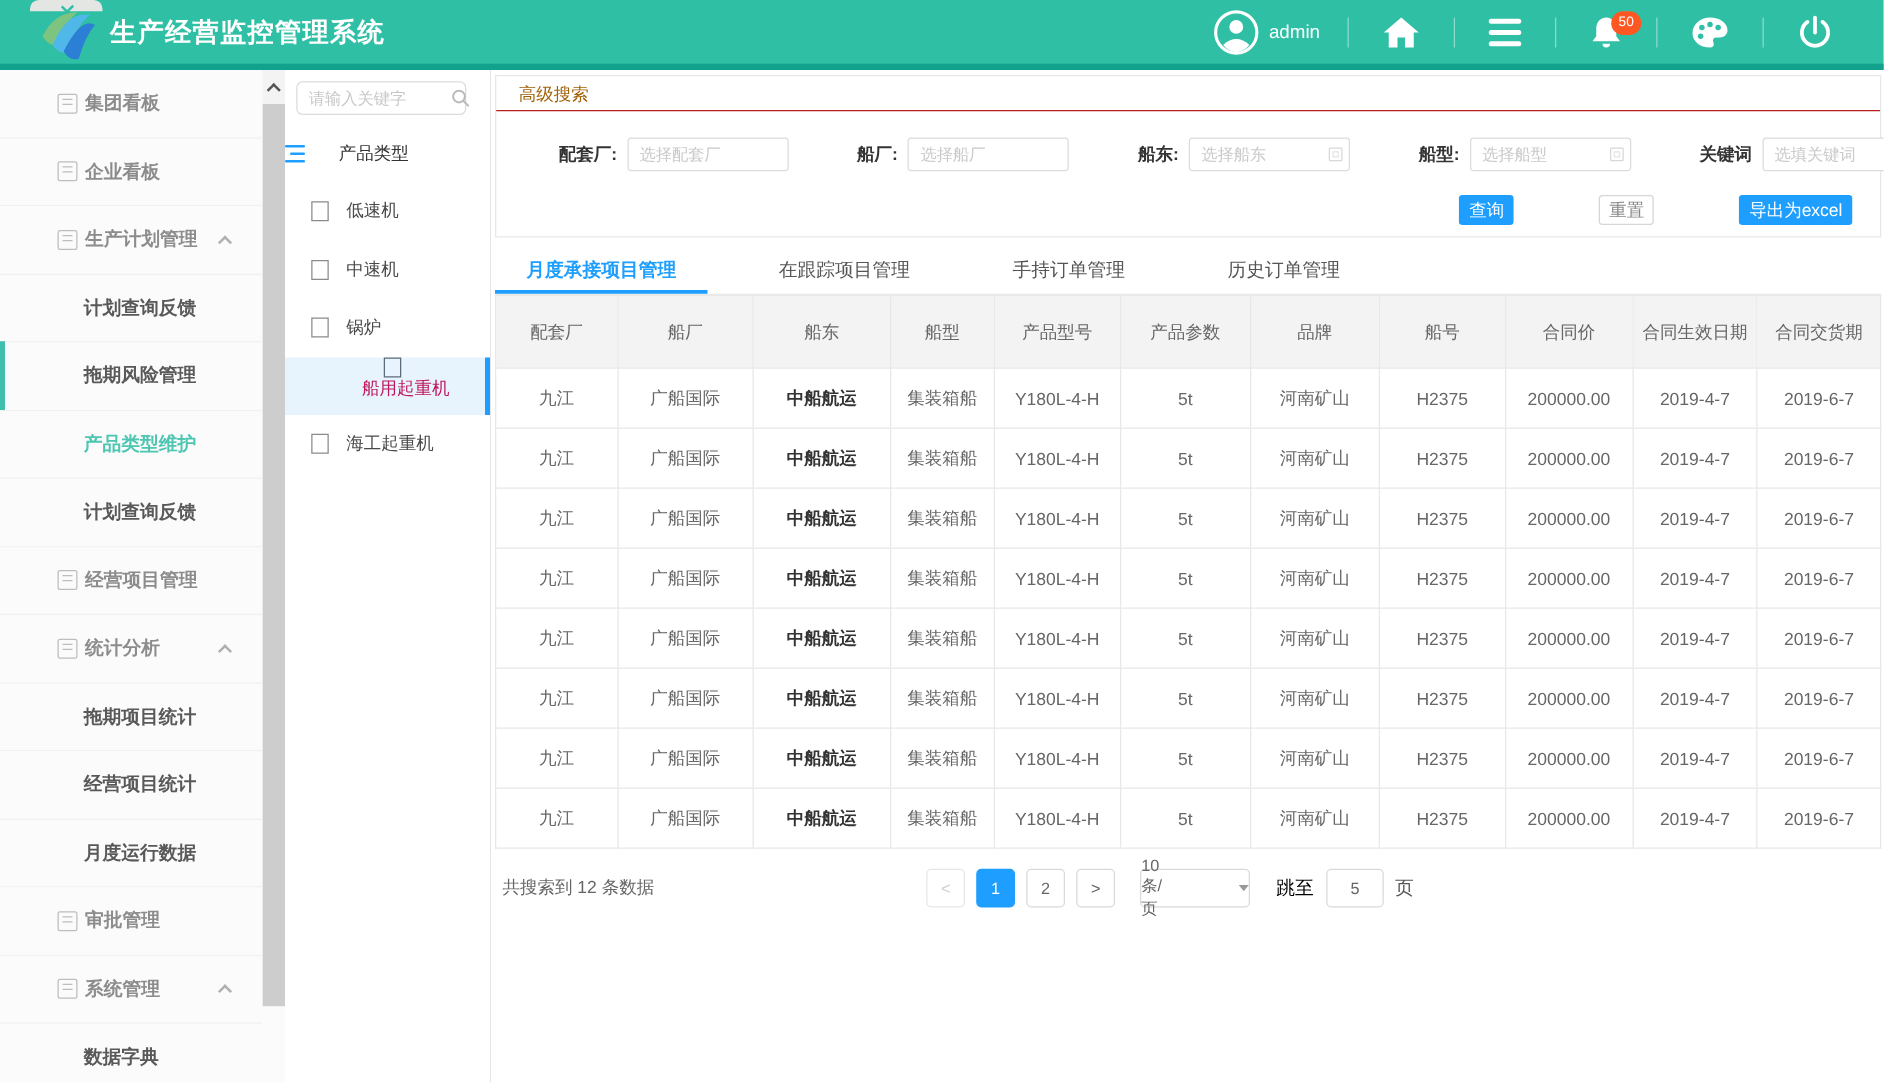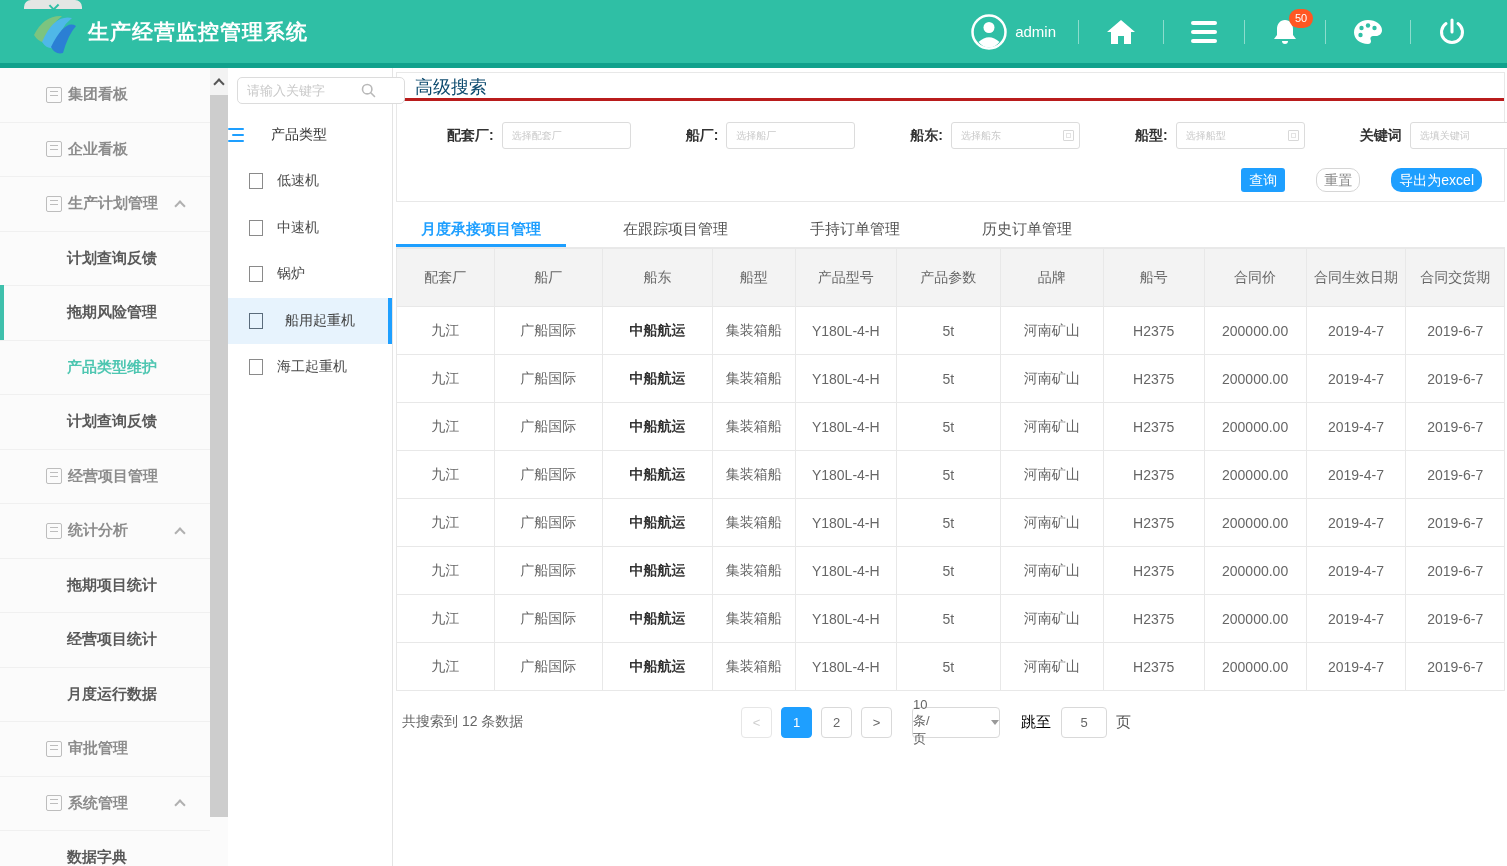--- a/index.html
+++ b/index.html
@@ -2,21 +2,21 @@
 <html><head>
 <meta charset="utf-8">
 <style>
   * { margin:0; padding:0; box-sizing:border-box; }
   html,body { width:1507px; height:866px; overflow:hidden; }
   body { font-family:"Liberation Sans","DejaVu Sans",sans-serif; font-size:14px; color:#666; background:#fff; }
 
   .app { width:1507px; height:866px; display:flex; flex-direction:column; position:relative; }
 
   
-  .topbar { height:68px; background:#2FBFA5; border-bottom:5px solid #11A18C; display:flex; align-items:center; position:relative; flex-shrink:0;justify-content:flex-end; }
+  .topbar { height:56px; background:#2FBFA5; border-bottom:5px solid #11A18C; display:flex; align-items:center; position:relative; flex-shrink:0;justify-content:flex-end; }
   .tab-artifact { position:absolute; left:24px; top:0; width:58px; height:9px; background:#E4E6E4; border-radius:7px 7px 0 0; }
   .tab-artifact::after { content:""; position:absolute; left:26px; top:2px; width:6px; height:5px; border-left:2px solid #2FBFA5; border-bottom:2px solid #2FBFA5; transform:rotate(-45deg); }
   .logo { margin-left:28px; width:52px; height:46px; flex-shrink:0; }
   .app-title { color:#fff; font-size:21px; font-weight:bold; letter-spacing:1px; margin-left:8px; }
   .tb-right { margin-left:auto; display:flex; align-items:center; height:100%; padding-right:14px; }
   .tb-item { display:flex; align-items:center; padding:0 27px; height:100%; cursor:pointer; position:relative; }
   .tb-sep { width:1px; height:24px; background:rgba(255,255,255,0.45); }
   .tb-user { padding:0 22px; }
   .tb-user .uname { color:#fff; font-size:15px; margin-left:8px; }
   .avatar { width:36px; height:36px; }
@@ -40,53 +40,53 @@
 
   
   .v-scroll { width:18px; flex-shrink:0; background:#FBFBFB; display:flex; flex-direction:column; }
   .v-scroll .sb-btn { height:27px; background:#F3F3F3; position:relative; cursor:pointer; }
   .v-scroll .sb-btn::after { content:""; position:absolute; left:5px; top:12px; width:6px; height:6px; border-left:2px solid #555; border-top:2px solid #555; transform:rotate(45deg); }
   .v-scroll .sb-thumb { height:722px; background:#CDCDCD; cursor:pointer; }
 
   
   .tree-panel { width:165px; flex-shrink:0; background:#fff; border-right:1px solid #E4E4E4; padding-top:9px; }
   .tree-search { margin:0 8px 8px 9px; position:relative; }
-  .tree-search input { width:168px; height:27px; border:1px solid #DCDCDC; border-radius:5px; padding:0 28px 0 9px; font-size:13px; color:#555; outline:none; font-family:inherit; }
+  .tree-search input { width:136px; height:27px; border:1px solid #DCDCDC; border-radius:5px; padding:0 28px 0 9px; font-size:13px; color:#555; outline:none; font-family:inherit; }
   .tree-search input::placeholder { color:#C9C9C9; }
   .tree-search svg { position:absolute; right:8px; top:6px; }
   .tree-root { height:46px; display:flex; align-items:center; color:#333; font-size:14px; cursor:pointer; }
   .list-icon { width:16px; height:14px; margin-right:27px; display:flex; flex-direction:column; justify-content:space-between; }
   .list-icon i { display:block; height:2px; background:#1E9FFF; border-radius:1px; }
   .list-icon i:nth-child(1){ width:16px; } .list-icon i:nth-child(2){ width:12px; margin-left:4px; } .list-icon i:nth-child(3){ width:16px; }
   .tree-item { height:46.5px; display:flex; align-items:center; padding-left:21px; color:#4a4a4a; font-size:14px; cursor:pointer; position:relative; }
   .tree-item .t-icon { width:14px; height:16px; border:1px solid #8A8A8A; margin-right:14px; flex-shrink:0; }
-  .tree-item.selected { background:#E7F3FD; color:#404040; }
+  .tree-item.selected { background:#E7F3FD; color:#be185d;flex-direction:column; }
   .tree-item.selected::after { content:""; position:absolute; right:0; top:0; bottom:0; width:4px; background:#1E9FFF; }
   .tree-item.selected .t-icon { border-color:#5A6B7B; }
   .tree-item.selected .t-label { margin-left:8px; }
 
   
   .content { flex:1; background:#fff; padding:4px 2px 0 3px; min-width:0; }
 
   .adv-panel { border:1px solid #E8E8E8; }
-  .adv-title { height:28px; line-height:28px; padding-left:18px; color:#0c4a6e; font-size:18px; border-bottom:3px solid #b91c1c; }
+  .adv-title { height:28px; line-height:28px; padding-left:18px; color:#a16207; font-size:14px; border-bottom:1px solid #b91c1c; }
   .adv-body { padding:21px 20px 9px 30px; }
   .filters { display:flex; align-items:center; }
   .f-group { display:flex; align-items:center; margin-right:35px;padding-left:20px; }
   .f-group label { color:#333; font-weight:bold; font-size:14px; margin-right:8px; white-space:nowrap; }
   .f-inp { position:relative; }
-  .f-inp input { width:129px; height:27px; border:1px solid #DCDCDC; border-radius:3px; padding:0 22px 0 9px; font-size:10px; color:#555; outline:none; font-family:inherit; }
+  .f-inp input { width:129px; height:27px; border:1px solid #DCDCDC; border-radius:3px; padding:0 22px 0 9px; font-size:13px; color:#555; outline:none; font-family:inherit; }
   .f-inp input::placeholder { color:#C9C9C9; }
   .f-inp .tofu { position:absolute; right:6px; top:8px; width:11px; height:11px; border:1px solid #D8D8D8; border-radius:1px; }
   .f-inp .tofu::after { content:""; position:absolute; inset:2px; border:1px solid #E4E4E4; }
   .btn-row { display:flex; justify-content:flex-end; align-items:center; margin-top:19px; padding-right:2px; }
   .btn { height:24px; line-height:22px; padding:0 7px; border-radius:3px; font-size:14px; cursor:pointer; border:1px solid transparent; font-family:inherit; }
   .btn-blue { background:#1E9FFF; color:#fff; }
   .btn-plain { background:#fff; color:#888; border-color:#D6D6D6; }
-  .btn + .btn { margin-left:31px;border-radius:10px; }
+  .btn + .btn { margin-left:68px; }
 
   
   .tabs { display:flex; margin-top:10px; border-bottom:1px solid #E9E9E9; height:36px; }
   .tab { padding:0 25px; line-height:33px; font-size:15px; color:#555; cursor:pointer; white-space:nowrap; margin-right:32px; }
   .tab.active { color:#1E9FFF; font-weight:bold; border-bottom:3px solid #1E9FFF; }
 
   
   table { width:100%; border-collapse:collapse; table-layout:fixed; }
   th, td { border:1px solid #E8E8E8; text-align:center; font-weight:normal; font-size:14px; color:#666; overflow:hidden; white-space:nowrap; }
   th { height:58px; background:#F3F3F3; }

